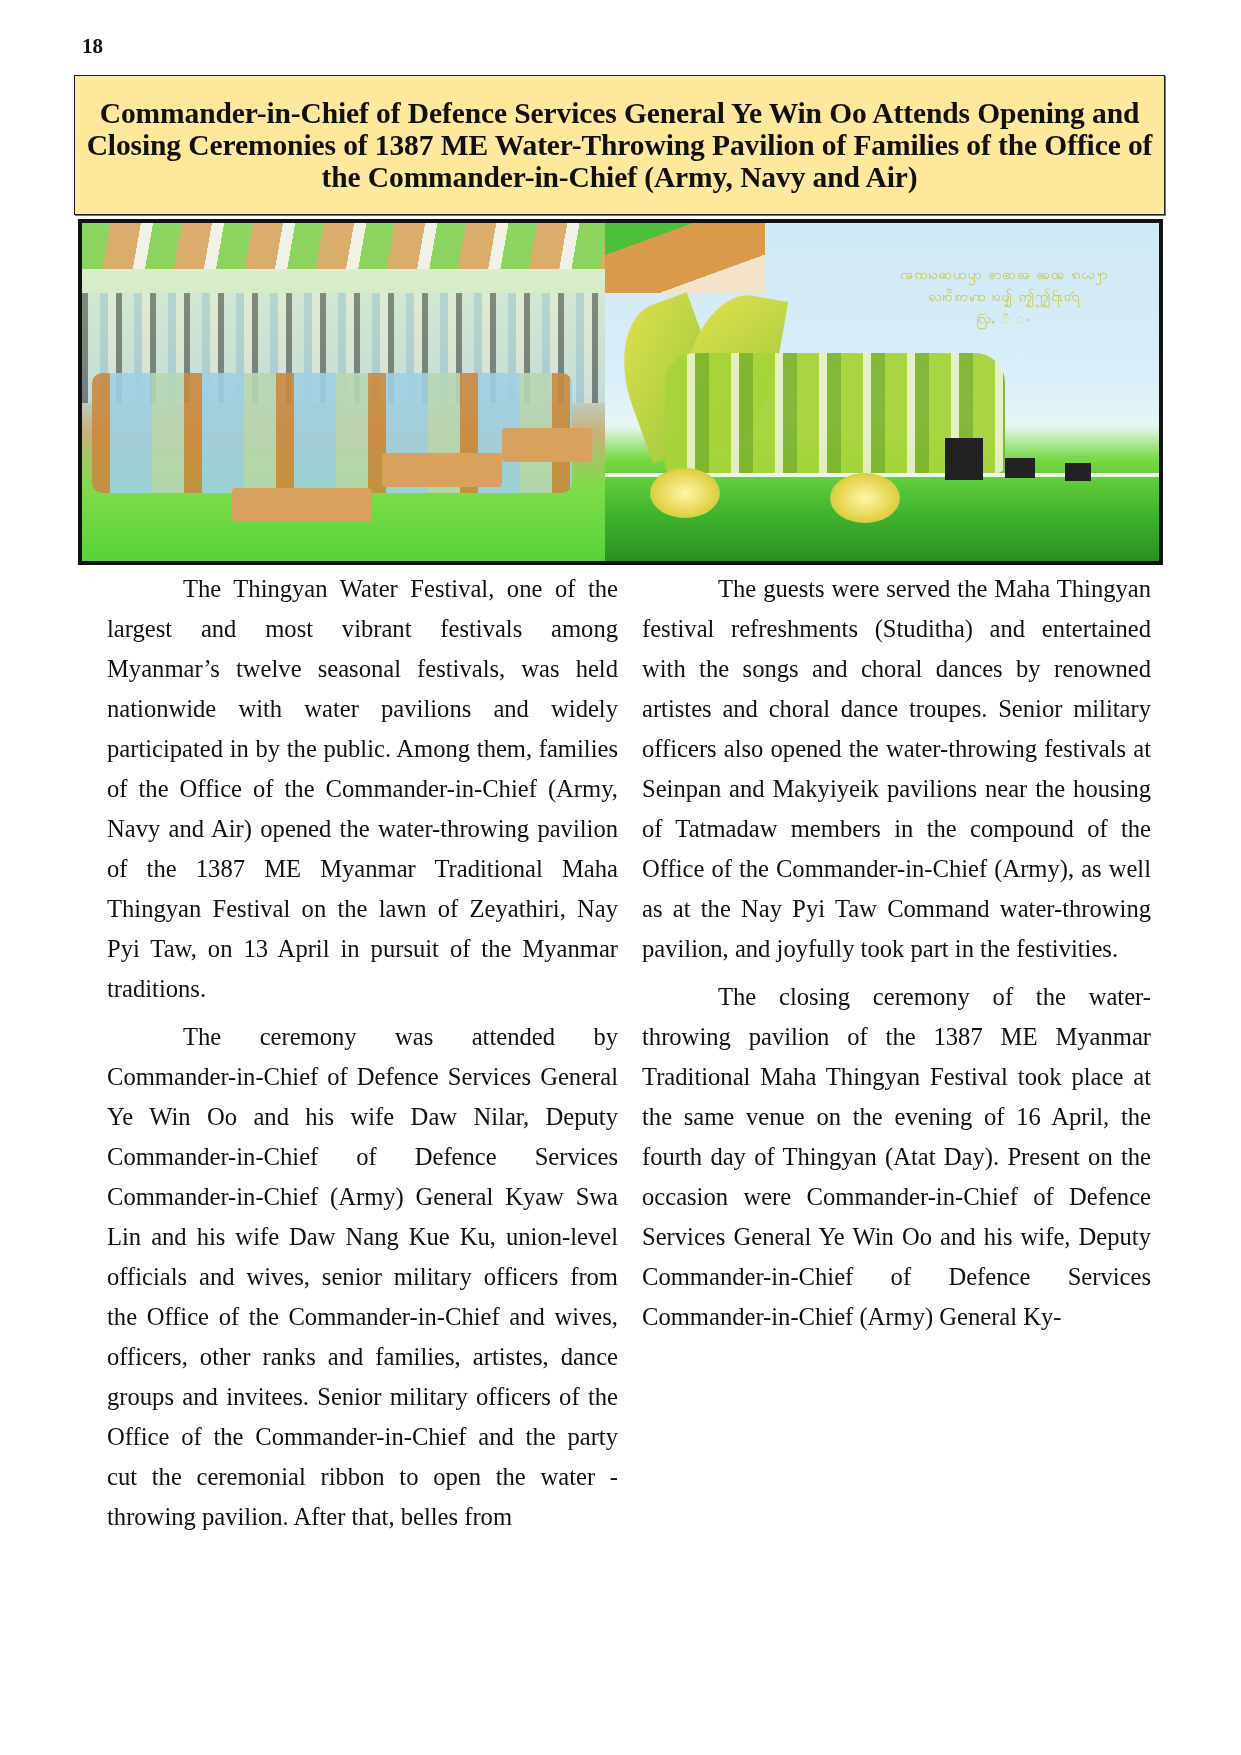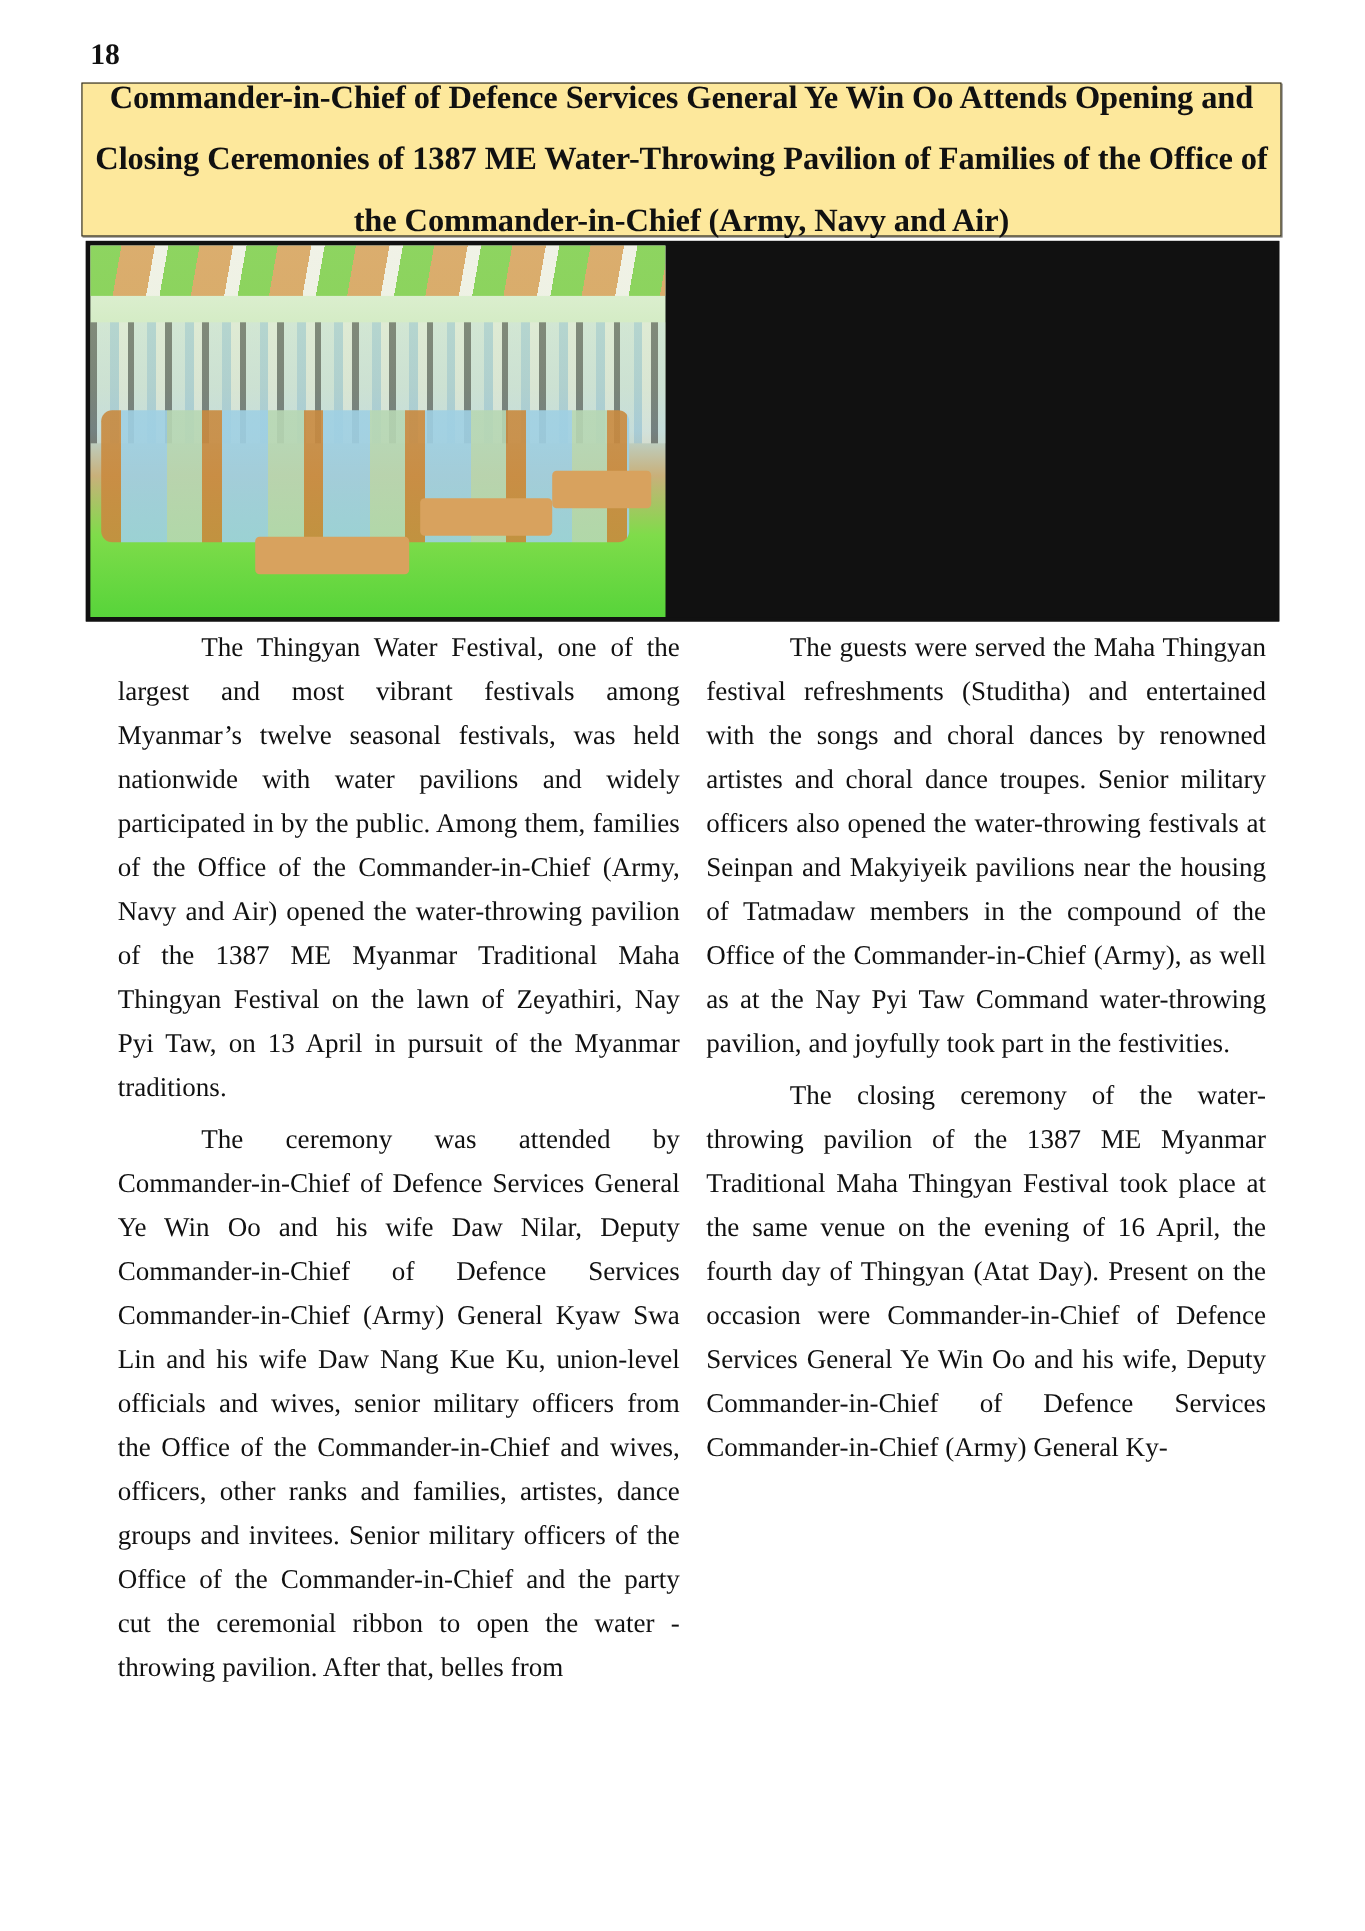--- a/index.html
+++ b/index.html
@@ -1,23 +1,23 @@
 <!DOCTYPE html>
 <html><head>
   <meta charset="utf-8">
   <style>
     html, body { margin: 0; padding: 0; background: #ffffff; }
     body { width: 1241px; height: 1755px; position: relative; overflow: hidden;
            font-family: "Liberation Serif", "DejaVu Serif", serif; color: #111; }
-    .page-number { position: absolute; left: 82px; top: 34px; font-size: 27px; font-weight: bold; }
+    .page-number { position: absolute; left: 82px; top: 34px; font-size: 21px; font-weight: bold; }
     .title-box { position: absolute; left: 74px; top: 75px; width: 1091px; height: 140px;
                  background: #fde89c; border: 1.5px solid #222; box-shadow: 1px 1px 0 #777;
                  box-sizing: border-box; display: flex; align-items: center; justify-content: center;
                  text-align: center; }
-    .title-box h1 { margin: 0; font-size: 29.5px; line-height: 56px; font-weight: bold; letter-spacing: -0.1px; }
+    .title-box h1 { margin: 0; font-size: 29.5px; line-height: 32px; font-weight: bold; letter-spacing: -0.1px; }
     .photo-frame { position: absolute; left: 78px; top: 219px; width: 1085px; height: 346px;
                    border: 4px solid #111; box-sizing: border-box; overflow: hidden; display: flex; background: #111; }
     .photo { position: relative; height: 100%; overflow: hidden; }
     .photo-left { width: 523px; background: linear-gradient(180deg, #e7f3df 0%, #d5ecc6 20%, #c9e0c4 38%, #b9d7d6 50%, #c9b07a 62%, #7fdc4a 78%, #57d43a 100%); }
     .photo-right { width: 555px; background: linear-gradient(180deg, #cfe9f6 0%, #d9eef8 45%, #e7f6f4 60%, #77d943 70%, #3fb52e 86%, #2d8f22 100%); }
     
     .canopy { position: absolute; left: 0; top: 0; width: 100%; height: 46px;
               background: repeating-linear-gradient(100deg, #7ecf4a 0 28px, #d9a15a 28px 58px, #f2f2e8 58px 70px); opacity: .85; }
     .crowd { position: absolute; left: 0; top: 70px; width: 100%; height: 110px;
              background: repeating-linear-gradient(90deg, #3b3b3b 0 6px, #cfe2de 6px 18px, #9bc3d6 18px 26px, #e6eadf 26px 34px); opacity: .55; }
@@ -62,20 +62,37 @@
 
 <div class="photo-frame">
   <div class="photo photo-left">
     <div class="canopy"></div>
     <div class="crowd"></div>
     <div class="chairs-row"></div>
     <div class="table t1"></div>
     <div class="table t2"></div>
     <div class="table t3"></div>
   </div>
+  <div class="photo photo-right">
+    <div class="drape"></div>
+    <div class="leaf lf1"></div>
+    <div class="leaf lf2"></div>
+    <div class="banner-text">
+      <div>ꩠꩡꩢꩣꩤꩥ ꩦꩧꩨ ꩩꩪ ꩫꩬꩭ</div>
+      <div>ꩮꩯꩰꩱꩲ ꩳꩴ ꩵꩶ꩷꩸꩹</div>
+      <div>ꩺꩻ ꩼ ꩽ</div>
+    </div>
+    <div class="dancers"></div>
+    <div class="stage-edge"></div>
+    <div class="flowers fl1"></div>
+    <div class="flowers fl2"></div>
+    <div class="speaker sp1"></div>
+    <div class="speaker sp2"></div>
+    <div class="speaker sp3"></div>
+  </div>
 </div>
 
 <div class="column col-left">
   <p>The Thingyan Water Festival, one of the largest and most vibrant festivals among Myanmar’s twelve seasonal festi­vals, was held nationwide with water pavil­ions and widely participated in by the pub­lic. Among them, families of the Office of the Commander-in-Chief (Army, Navy and Air) opened the water-throwing pavilion of the 1387 ME Myanmar Traditional Maha Thingyan Festival on the lawn of Zeyathiri, Nay Pyi Taw, on 13 April in pursuit of the Myanmar traditions.</p>
   <p>The ceremony was attended by Commander-in-Chief of Defence Services General Ye Win Oo and his wife Daw Nilar, Deputy Commander-in-Chief of De­fence Services Commander-in-Chief (Army) General Kyaw Swa Lin and his wife Daw Nang Kue Ku, union-level offi­cials and wives, senior military officers from the Office of the Commander-in-Chief and wives, officers, other ranks and families, artistes, dance groups and in­vitees. Senior military officers of the Office of the Commander-in-Chief and the party cut the ceremonial ribbon to open the water -throwing pavilion. After that, belles from</p>
 </div>
 
 <div class="column col-right">
   <p>The guests were served the Maha Thingyan festival refreshments (Studitha) and entertained with the songs and choral dances by renowned artistes and choral dance troupes. Senior military officers also opened the water-throwing festivals at Seinpan and Makyiyeik pavilions near the housing of Tatmadaw members in the com­pound of the Office of the Commander-in-Chief (Army), as well as at the Nay Pyi Taw Command water-throwing pavilion, and joyfully took part in the festivities.</p>
   <p>The closing ceremony of the water-throwing pavilion of the 1387 ME Myan­mar Traditional Maha Thingyan Festival took place at the same venue on the even­ing of 16 April, the fourth day of Thingyan (Atat Day). Present on the occasion were Commander-in-Chief of Defence Services General Ye Win Oo and his wife, Deputy Commander-in-Chief of Defence Services Commander-in-Chief (Army) General Ky-</p>

